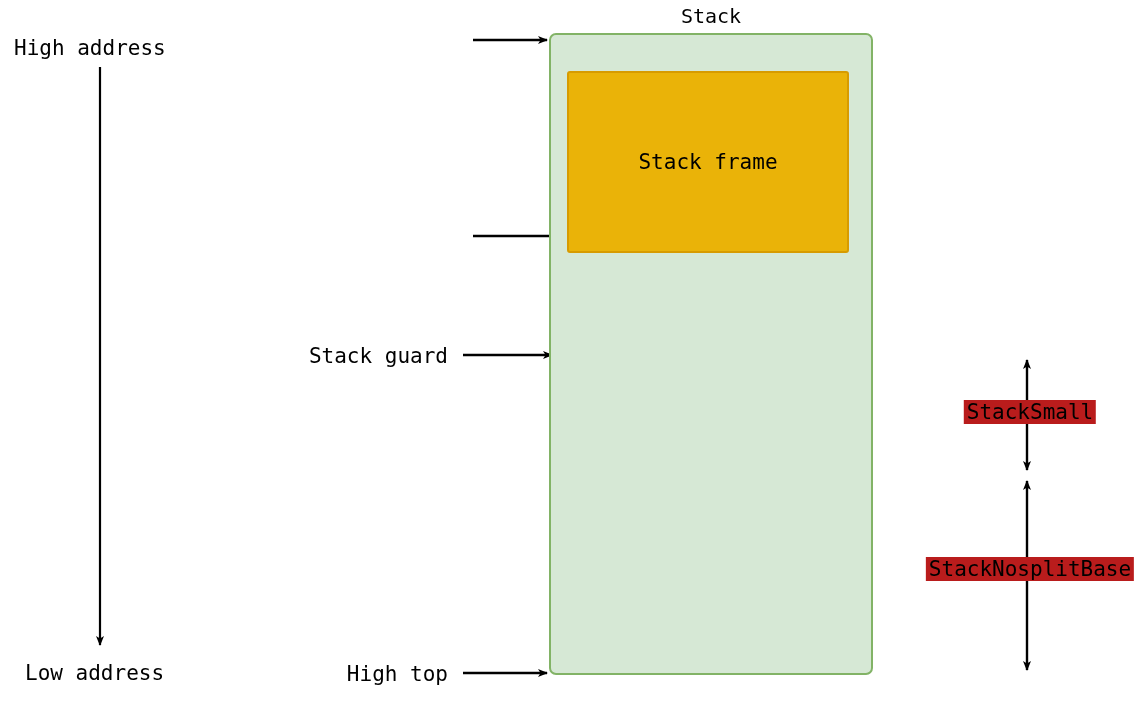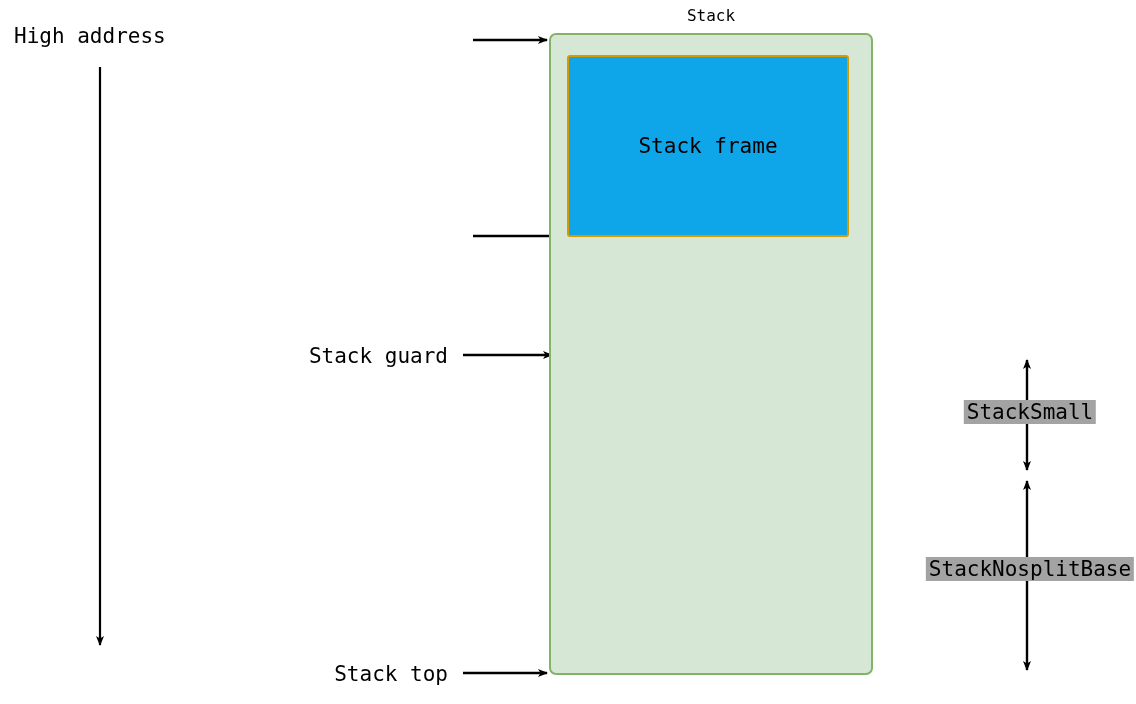--- a/index.html
+++ b/index.html
@@ -41,58 +41,58 @@
   }
   .lbl.center {
     text-align: center;
     transform: translateX(-50%);
   }
   .lbl.right {
     text-align: right;
     transform: translateX(-100%);
   }
   .lbl.title {
-    font-size: 16px;
+    font-size: 20px;
   }
   .box {
     position: absolute;
     box-sizing: border-box;
   }
   #stack-box {
     left: 549px;
     top: 33px;
     width: 324px;
     height: 642px;
     background: #d6e8d5;
     border: 2px solid #82b366;
     border-radius: 7px;
   }
   #stack-frame-box {
     left: 567px;
-    top: 55px;
+    top: 71px;
     width: 282px;
     height: 182px;
-    background: #0ea5e9;
+    background: #eab308;
     border: 2px solid #d79b00;
     border-radius: 3px;
   }
   #stack-frame-label {
     position: absolute;
     left: 0;
     right: 0;
     top: 50%;
     transform: translateY(-50%);
     text-align: center;
     white-space: pre;
     font-size: 21px;
     font-family: "DejaVu Sans Mono", "Liberation Mono", monospace;
   }
   .arrow-label-bg {
     position: absolute;
-    background: #a3a3a3;
+    background: #b91c1c;
     padding: 0 3px;
   }
 </style>
 </head>
 <body>
 
 <div id="diagram-root">
 
   <svg class="layer" viewBox="0 0 1136 704" xmlns="http://www.w3.org/2000/svg">
     <defs>
@@ -122,26 +122,27 @@
   </svg>
 
   <div class="box" id="stack-box"></div>
 
   <div class="box" id="stack-frame-box">
     <div id="stack-frame-label">Stack frame</div>
   </div>
 
   <div class="lbl title center" style="left:711px; top:4px;">Stack</div>
 
-  <div class="lbl" style="left:14px; top:24px;text-align:right;">High address</div>
+  <div class="lbl" style="left:14px; top:36px;text-align:right;">High address</div>
 
+  <div class="lbl" style="left:25px; top:661px;">Low address</div>
 
 
 
   <div class="lbl right" style="left:448px; top:344px;">Stack guard</div>
 
-  <div class="lbl right" style="left:448px; top:662px;">Stack top</div>
+  <div class="lbl right" style="left:448px; top:662px;">High top</div>
 
   <div class="lbl center arrow-label-bg" style="left:1030px; top:400px;">StackSmall</div>
 
   <div class="lbl center arrow-label-bg" style="left:1030px; top:557px;text-align:center;">StackNosplitBase</div>
 
 </div>
 
 </body></html>

